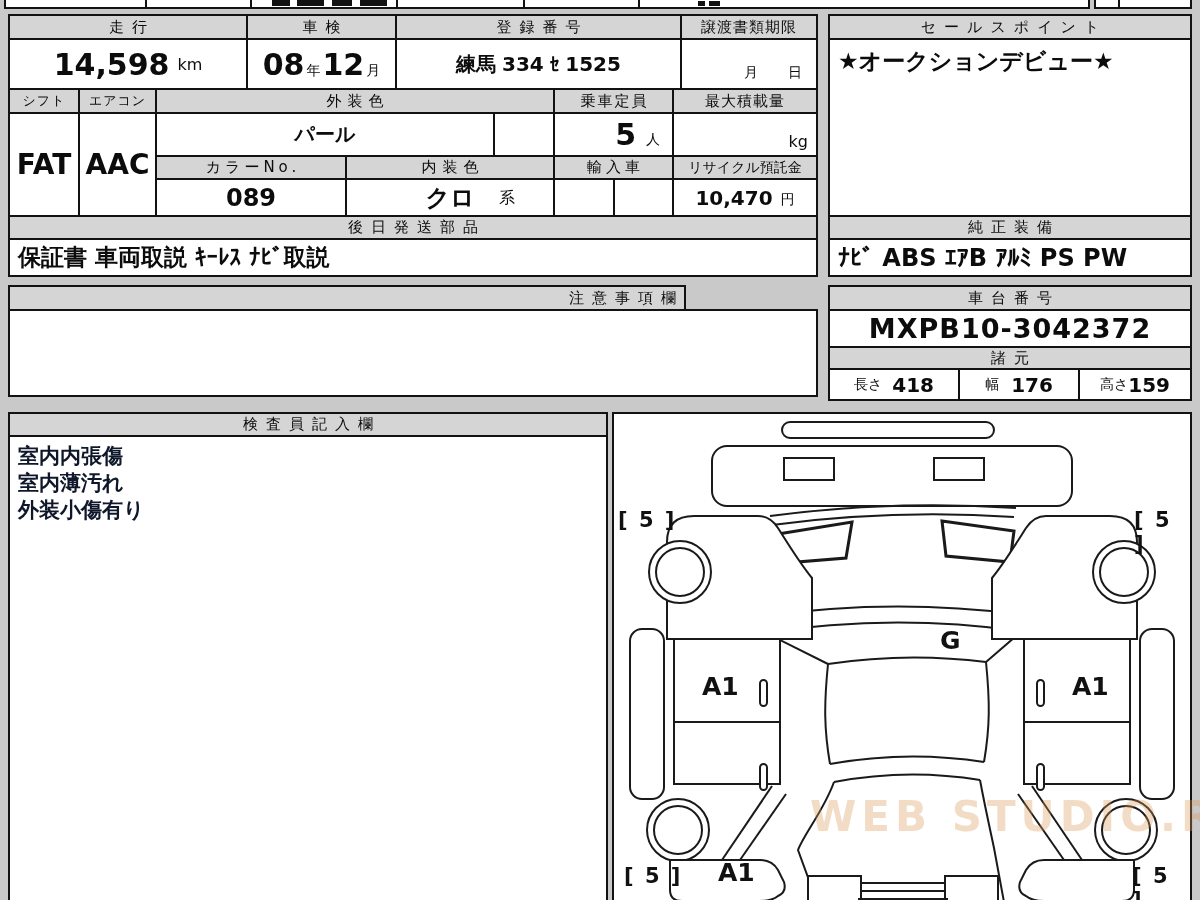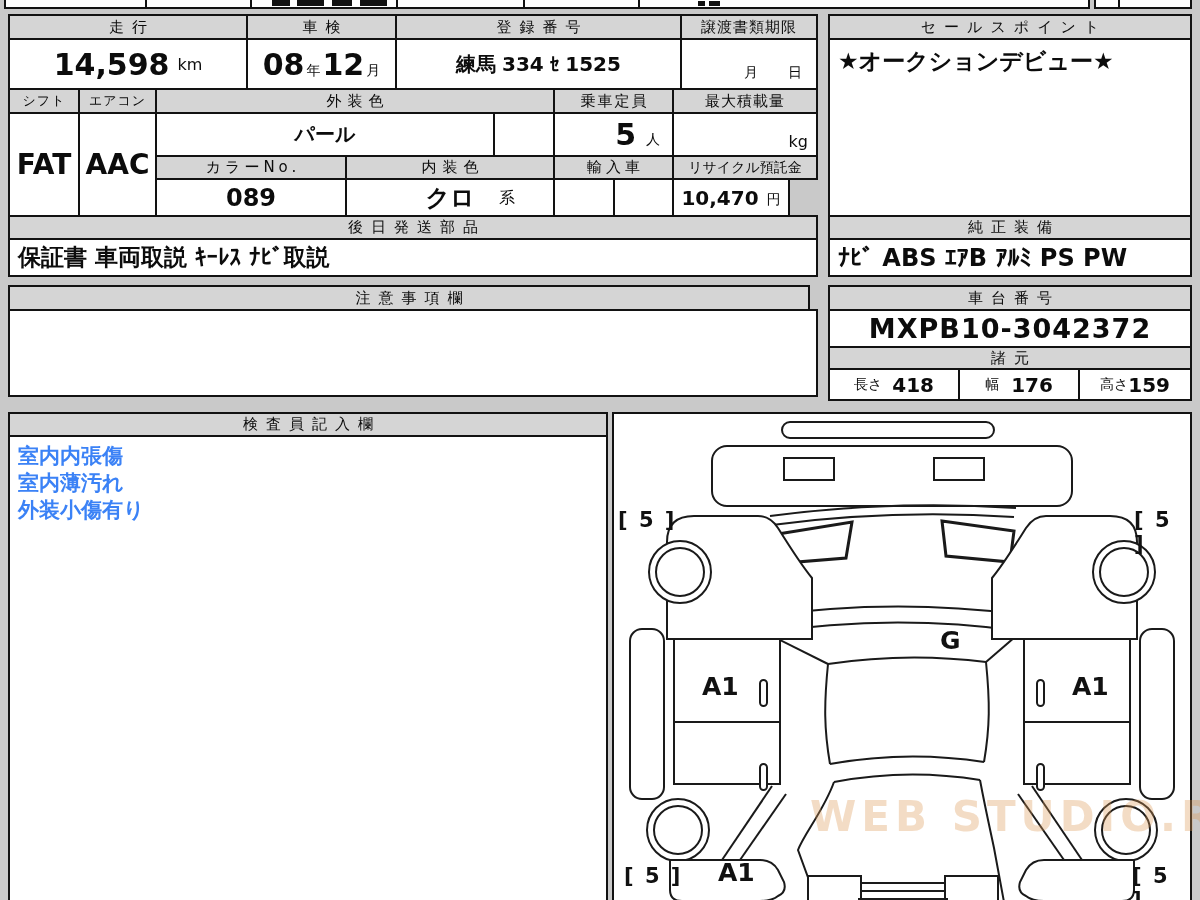--- a/index.html
+++ b/index.html
@@ -20,21 +20,21 @@
   .small { font-size:14px; }
   .unit  { font-weight:normal; font-size:16px; }
   .left-pad { justify-content:flex-start; padding-left:8px; }
   .vline { position:absolute; top:0; bottom:0; width:2px; background:#121212; }
   .frag  { position:absolute; background:#121212; }
   .corner-mark { position:absolute; font-size:21px; font-weight:bold; color:#111; letter-spacing:2px; }
   .dmg-code    { position:absolute; font-size:25px; font-weight:bold; color:#111; }
   .watermark   { position:absolute; font-size:42px; font-weight:600; letter-spacing:5px;
                  color:rgba(219,152,84,0.34); white-space:nowrap; }
   .insp-lines  { position:absolute; left:8px; top:6px; font-size:21px; font-weight:bold;
-                 line-height:27px; color:#3b82f6; text-align:left; }
+                 line-height:27px; color:#0f172a; text-align:left; }
   svg { position:absolute; left:0; top:0; }
 </style>
 </head>
 <body>
 
 <div class="canvas">
 
   <div class="cell" style="left:4px;top:-4px;width:1086px;height:13px;">
     <div class="vline" style="left:139px;"></div>
     <div class="vline" style="left:244px;"></div>
@@ -135,21 +135,21 @@
 
   <div class="cell" style="left:155px;top:178px;width:192px;height:39px;">
     <span class="bold" style="font-size:24px;">089</span>
   </div>
   <div class="cell" style="left:345px;top:178px;width:210px;height:39px;">
     <span class="bold" style="font-size:24px;">クロ</span>
     <span style="font-size:16px;position:absolute;right:38px;bottom:6px;">系</span>
   </div>
   <div class="cell" style="left:553px;top:178px;width:62px;height:39px;"></div>
   <div class="cell" style="left:613px;top:178px;width:61px;height:39px;"></div>
-  <div class="cell" style="left:672px;top:178px;width:118px;height:39px;gap:8px;text-align:center;">
+  <div class="cell" style="left:672px;top:178px;width:146px;height:39px;gap:8px;text-align:center;">
     <span class="med">10,470</span>
     <span class="small" style="align-self:flex-end;padding-bottom:6px;">円</span>
   </div>
 
   <div class="cell hdr ls8" style="left:8px;top:215px;width:810px;height:25px;">
     <span>後日発送部品</span>
   </div>
   <div class="cell left-pad" style="left:8px;top:238px;width:810px;height:39px;">
     <span class="bold" style="font-size:23px;">保証書 車両取説 ｷｰﾚｽ ﾅﾋﾞ取説</span>
   </div>
@@ -160,21 +160,21 @@
   <div class="cell" style="left:828px;top:38px;width:364px;height:179px;align-items:flex-start;justify-content:flex-start;padding:6px 8px;">
     <span class="bold" style="font-size:23px;">★オークションデビュー★</span>
   </div>
   <div class="cell hdr ls8" style="left:828px;top:215px;width:364px;height:25px;">
     <span>純正装備</span>
   </div>
   <div class="cell left-pad" style="left:828px;top:238px;width:364px;height:39px;">
     <span class="bold" style="font-size:24px;">ﾅﾋﾞ ABS ｴｱB ｱﾙﾐ PS PW</span>
   </div>
 
-  <div class="cell hdr ls8" style="left:8px;top:285px;width:802px;height:26px;">
+  <div class="cell hdr ls8" style="left:8px;top:285px;width:678px;height:26px;justify-content:flex-end;">
     <span>注意事項欄</span>
   </div>
   <div class="cell" style="left:8px;top:309px;width:810px;height:88px;">
     <span></span>
   </div>
 
   <div class="cell hdr ls8" style="left:828px;top:285px;width:364px;height:26px;">
     <span>車台番号</span>
   </div>
   <div class="cell" style="left:828px;top:309px;width:364px;height:39px;">

